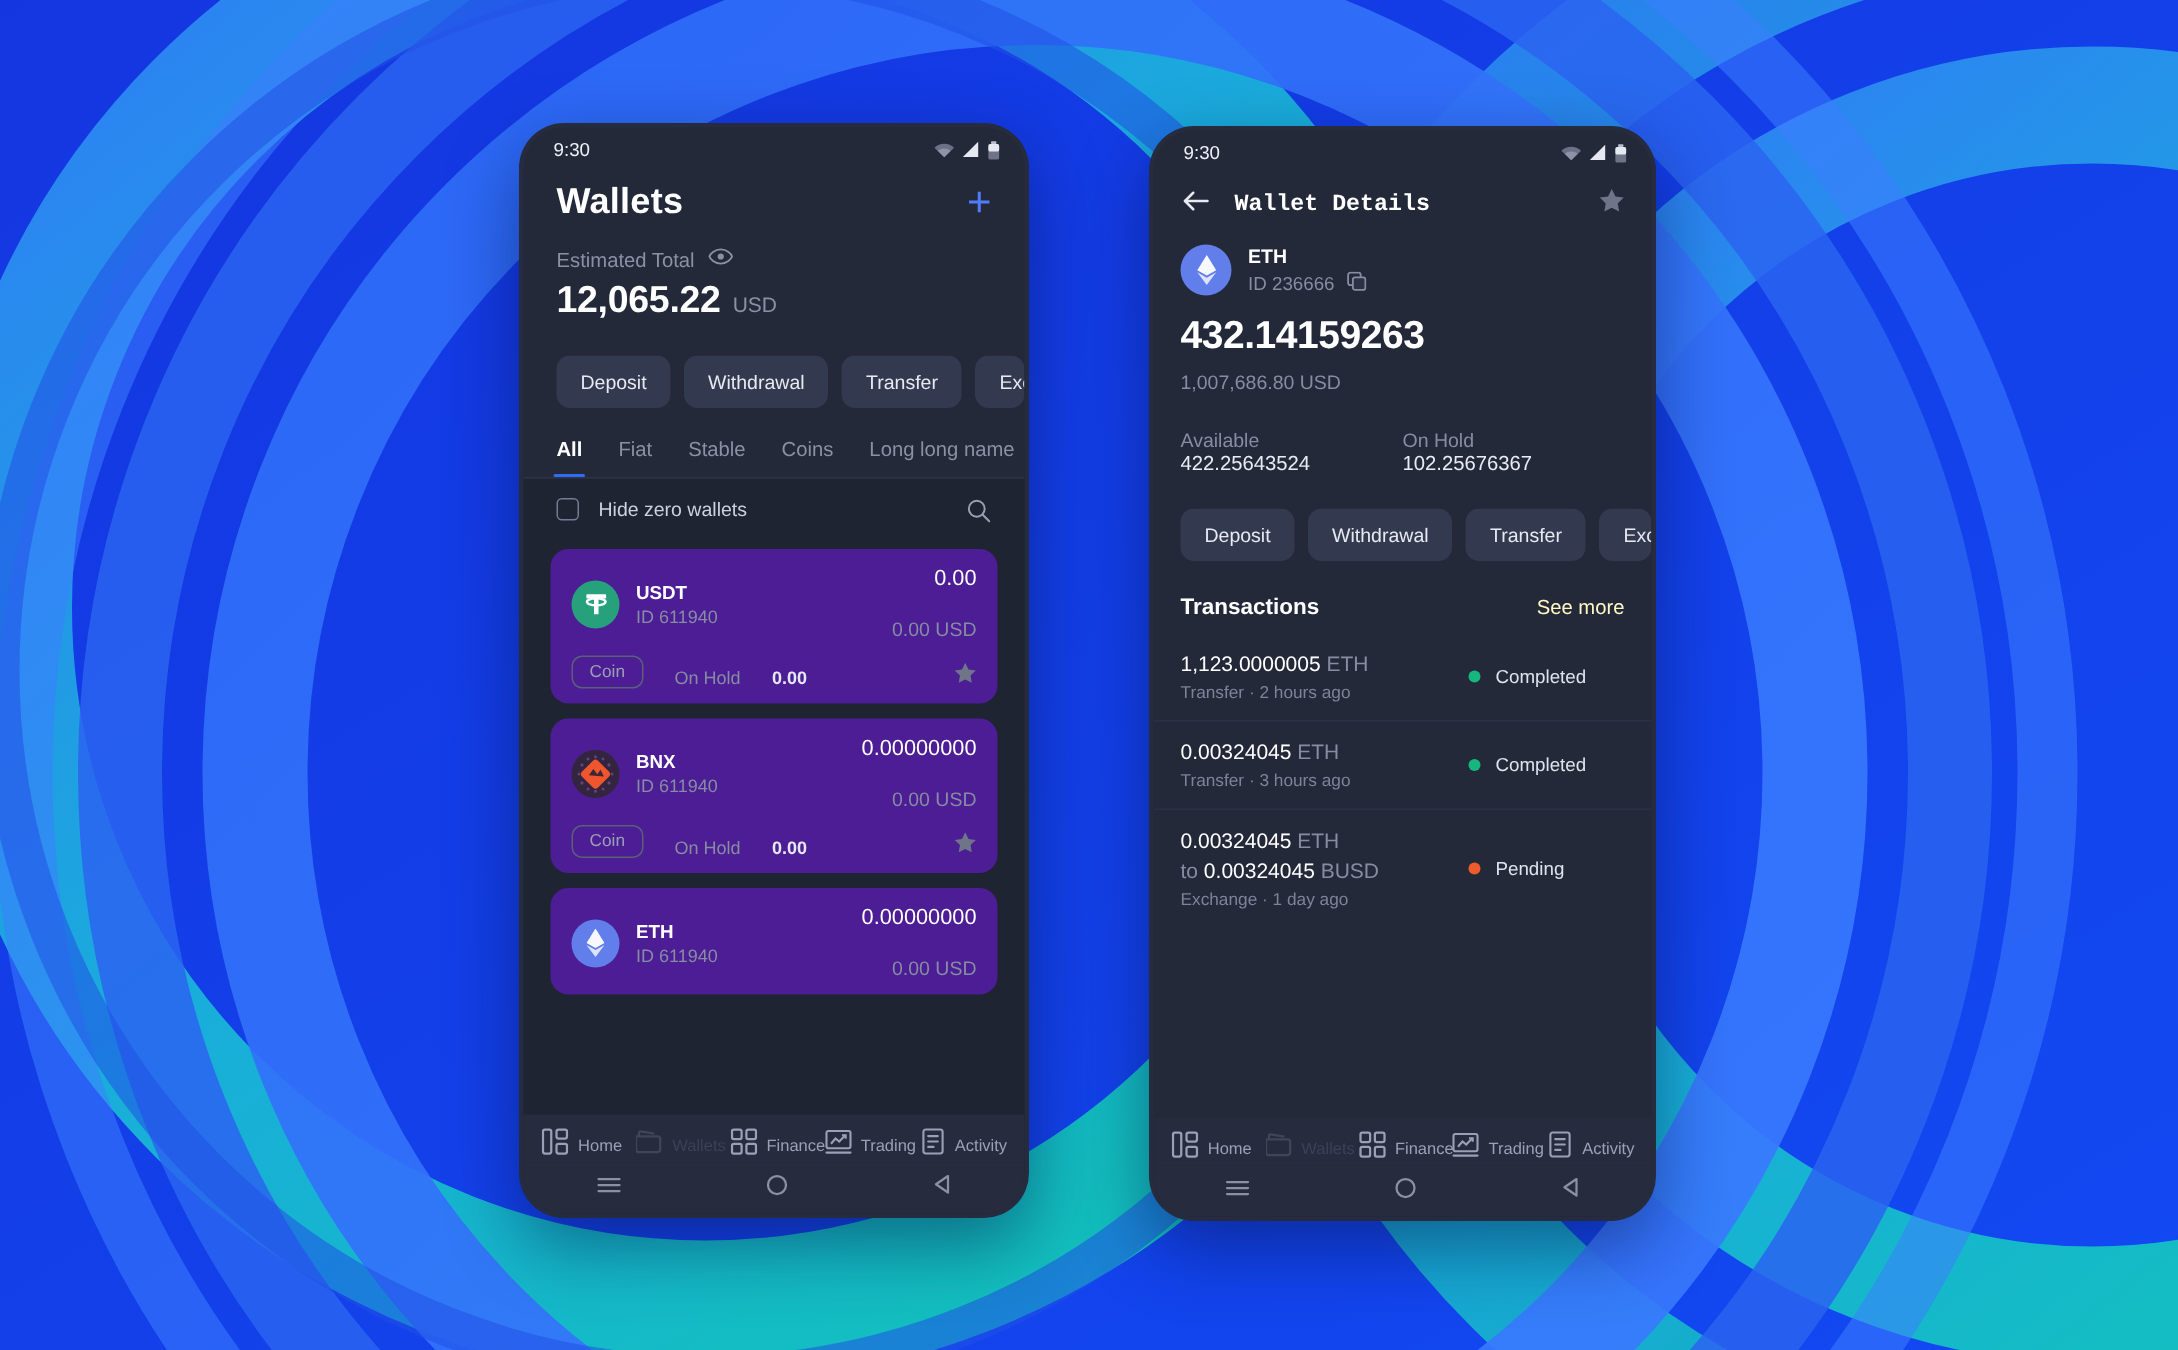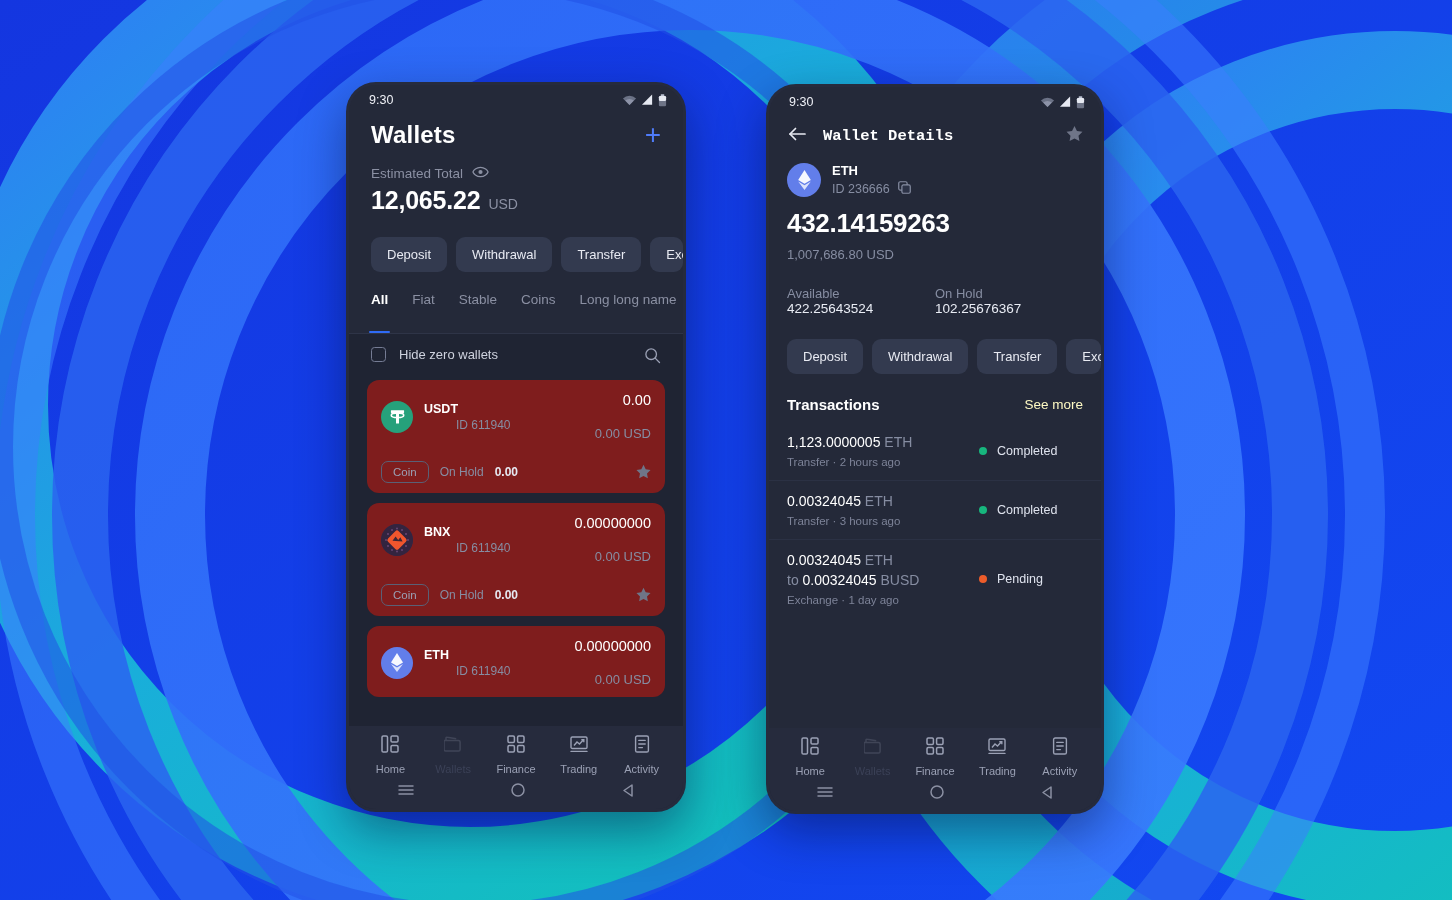--- a/index.html
+++ b/index.html
@@ -61,66 +61,66 @@
   .chip{
     background:#333a4f; color:#e8eaf2;
     border-radius:9px; font-size:13px;
     padding:10px 16px; white-space:nowrap; cursor:pointer;
   }
   .chip.clipped{ max-width:46px; overflow:hidden; }
 
   
   .tabs-wrap{ margin-top:20px; position:relative; }
   .tabs{ display:flex; gap:24px; padding:0 22px; overflow:hidden; }
-  .tab{ font-size:13.5px; color:#8b90a3; padding-bottom:26px; white-space:nowrap; cursor:pointer; position:relative; }
+  .tab{ font-size:13.5px; color:#8b90a3; padding-bottom:11px; white-space:nowrap; cursor:pointer; position:relative; }
   .tab.active{ color:#fff; font-weight:600; }
   .tab.active::after{
     content:""; position:absolute; left:-2px; right:-2px; bottom:0; height:2.5px;
     background:#2f6bf5; border-radius:2px;
   }
   .tabs-rule{ height:1px; background:#2e3447; margin:0 0 0 0; }
 
   
   .list-area{ flex:1 1 auto; background:#1f2433; overflow:hidden; }
   .hide-row{
     display:flex; align-items:flex-start; justify-content:space-between;
     padding:13px 22px 12px 22px;
   }
   .hide-left{ display:flex; align-items:center; gap:13px; }
   .cbox{ width:15px; height:15px; border:1.6px solid #757c94; border-radius:3.5px; }
   .hide-text{ font-size:13px; color:#ced2de; }
 
   .cards{ padding:0 18px; display:flex; flex-direction:column; gap:10px; }
-  .wcard{ background:#7f1d1d; border-radius:12px; padding:12px 14px 10px 14px; }
+  .wcard{ background:#4c1d95; border-radius:12px; padding:12px 14px 10px 14px; }
   .wcard-top{ display:flex; align-items:center; gap:11px; }
   .coin-ic{ width:32px; height:32px; border-radius:50%; flex:0 0 32px; position:relative; overflow:hidden;
             display:flex; align-items:center; justify-content:center; }
   .coin-meta{ flex:1 1 auto; min-width:0; }
   .coin-sym{ font-size:12.5px; font-weight:700; color:#fff; }
-  .coin-id{ font-size:12px; color:#868da2; margin-top:2px;margin-left:32px; }
+  .coin-id{ font-size:12px; color:#868da2; margin-top:2px; }
   .coin-amt{ text-align:right; }
   .amt-big{ font-size:14.5px; color:#fff; font-weight:400; }
   .amt-sub{ font-size:13px; color:#868da2; margin-top:18px; }
 
-  .wcard-bot{ display:flex; align-items:center; gap:11px; margin-top:20px; }
+  .wcard-bot{ display:flex; align-items:flex-end; gap:21px; margin-top:10px; }
   .coin-pill{
     border:1px solid #5a6076; border-radius:7px;
     font-size:11.5px; color:#9aa0b4; padding:4px 11px;
   }
   .onhold-lbl{ font-size:12px; color:#868da2; }
   .onhold-val{ font-size:12px; color:#e6e9f2; font-weight:600; }
   .star-ic{ margin-left:auto; color:#6f7588; font-size:15px; line-height:1; }
 
   
   .botnav{
     flex:0 0 auto; background:#262b3d;
     padding:9px 10px 0 10px;
     display:flex; justify-content:space-around; align-items:flex-start;
   }
-  .navitem{ display:flex; flex-direction:column; align-items:center; gap:6px; width:58px; cursor:pointer; }
+  .navitem{ display:flex; flex-direction:row; align-items:center; gap:6px; width:58px; cursor:pointer; }
   .navitem .nl{ font-size:11px; color:#9ba1b5; }
   .navitem.dim .nl{ color:#3b4157; }
   .navitem.dim svg{ opacity:.22; }
   .sysnav{
     flex:0 0 auto; background:#262b3d; height:34px;
     display:flex; justify-content:space-around; align-items:center;
     color:#8b90a3;
   }
 
   

